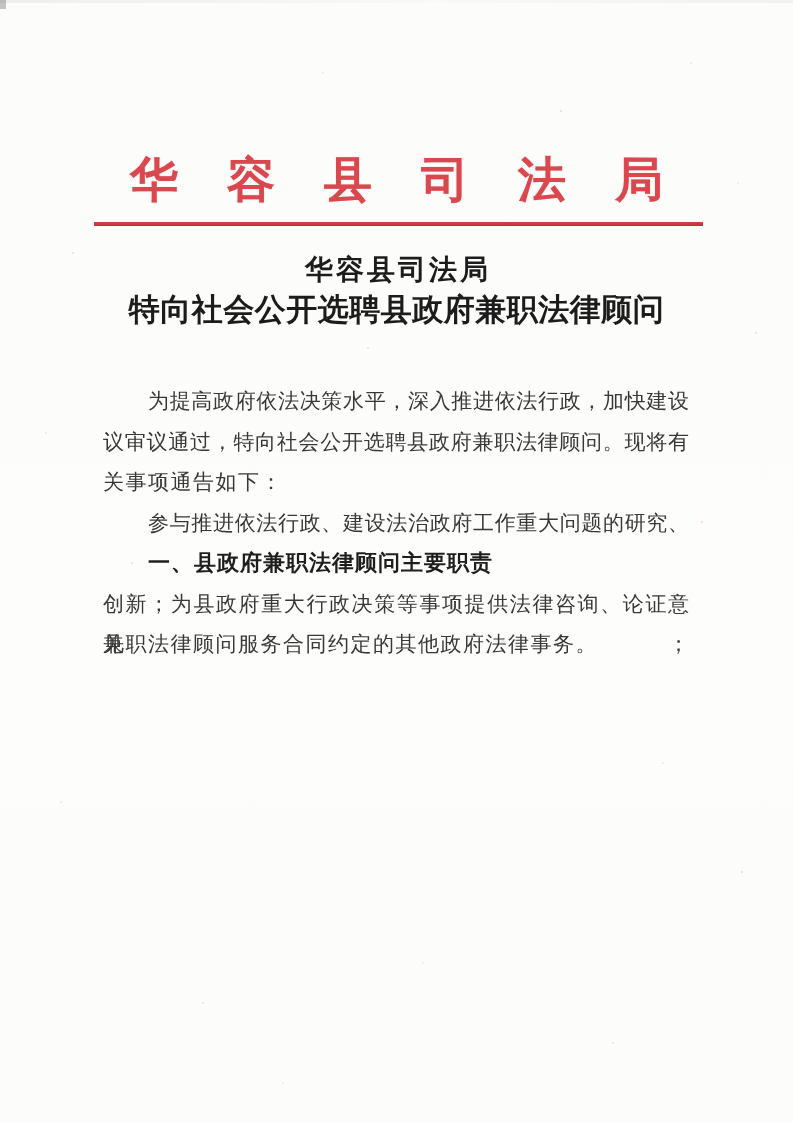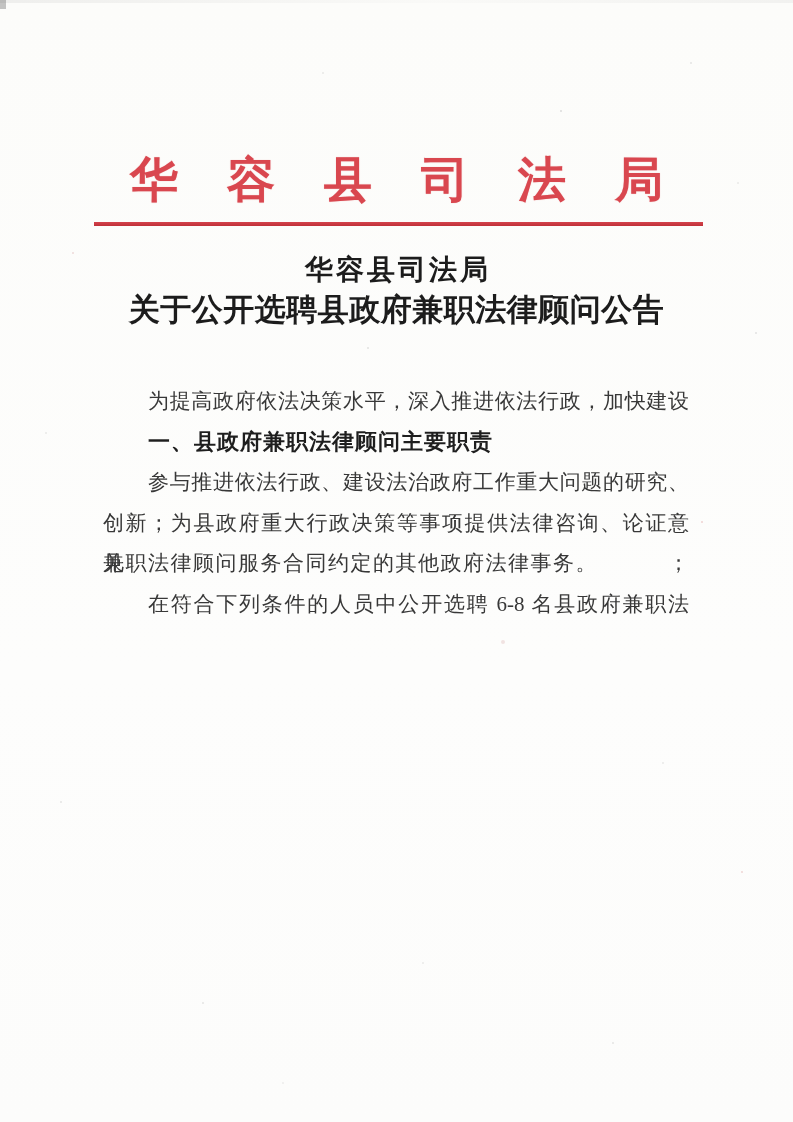--- a/index.html
+++ b/index.html
@@ -76,26 +76,27 @@
   <div class="edge-shade"></div>
   <div class="corner-mark"></div>
   <div class="speckles"></div>
 
   <div class="letterhead">华容县司法局</div>
 
   <div class="red-rule"></div>
 
   <div class="doc-title">
     <div class="t1">华容县司法局</div>
-    <div class="t2">关于公开选聘县政府兼职法律顾问公告</div>
+    <div class="t2">特向社会公开选聘县政府兼职法律顾问</div>
   </div>
 
   <div class="body-block">
     <div class="line j indent">为提高政府依法决策水平，深入推进依法行政，加快建设</div>
+    <div class="line j">议审议通过，特向社会公开选聘县政府兼职法律顾问。现将有</div>
+    <div class="line plain">关事项通告如下：</div>
 
+    <div class="line j indent">参与推进依法行政、建设法治政府工作重大问题的研究、</div>
     <div class="line heading indent">一、县政府兼职法律顾问主要职责</div>
-    <div class="line j indent">参与推进依法行政、建设法治政府工作重大问题的研究、</div>
     <div class="line j">创新；为县政府重大行政决策等事项提供法律咨询、论证意见；</div>
     <div class="line plain">兼职法律顾问服务合同约定的其他政府法律事务。</div>
 
-    <div class="line j indent">在符合下列条件的人员中公开选聘 6-8 名县政府兼职法</div>
   </div>
 </div>
 
 </body></html>

